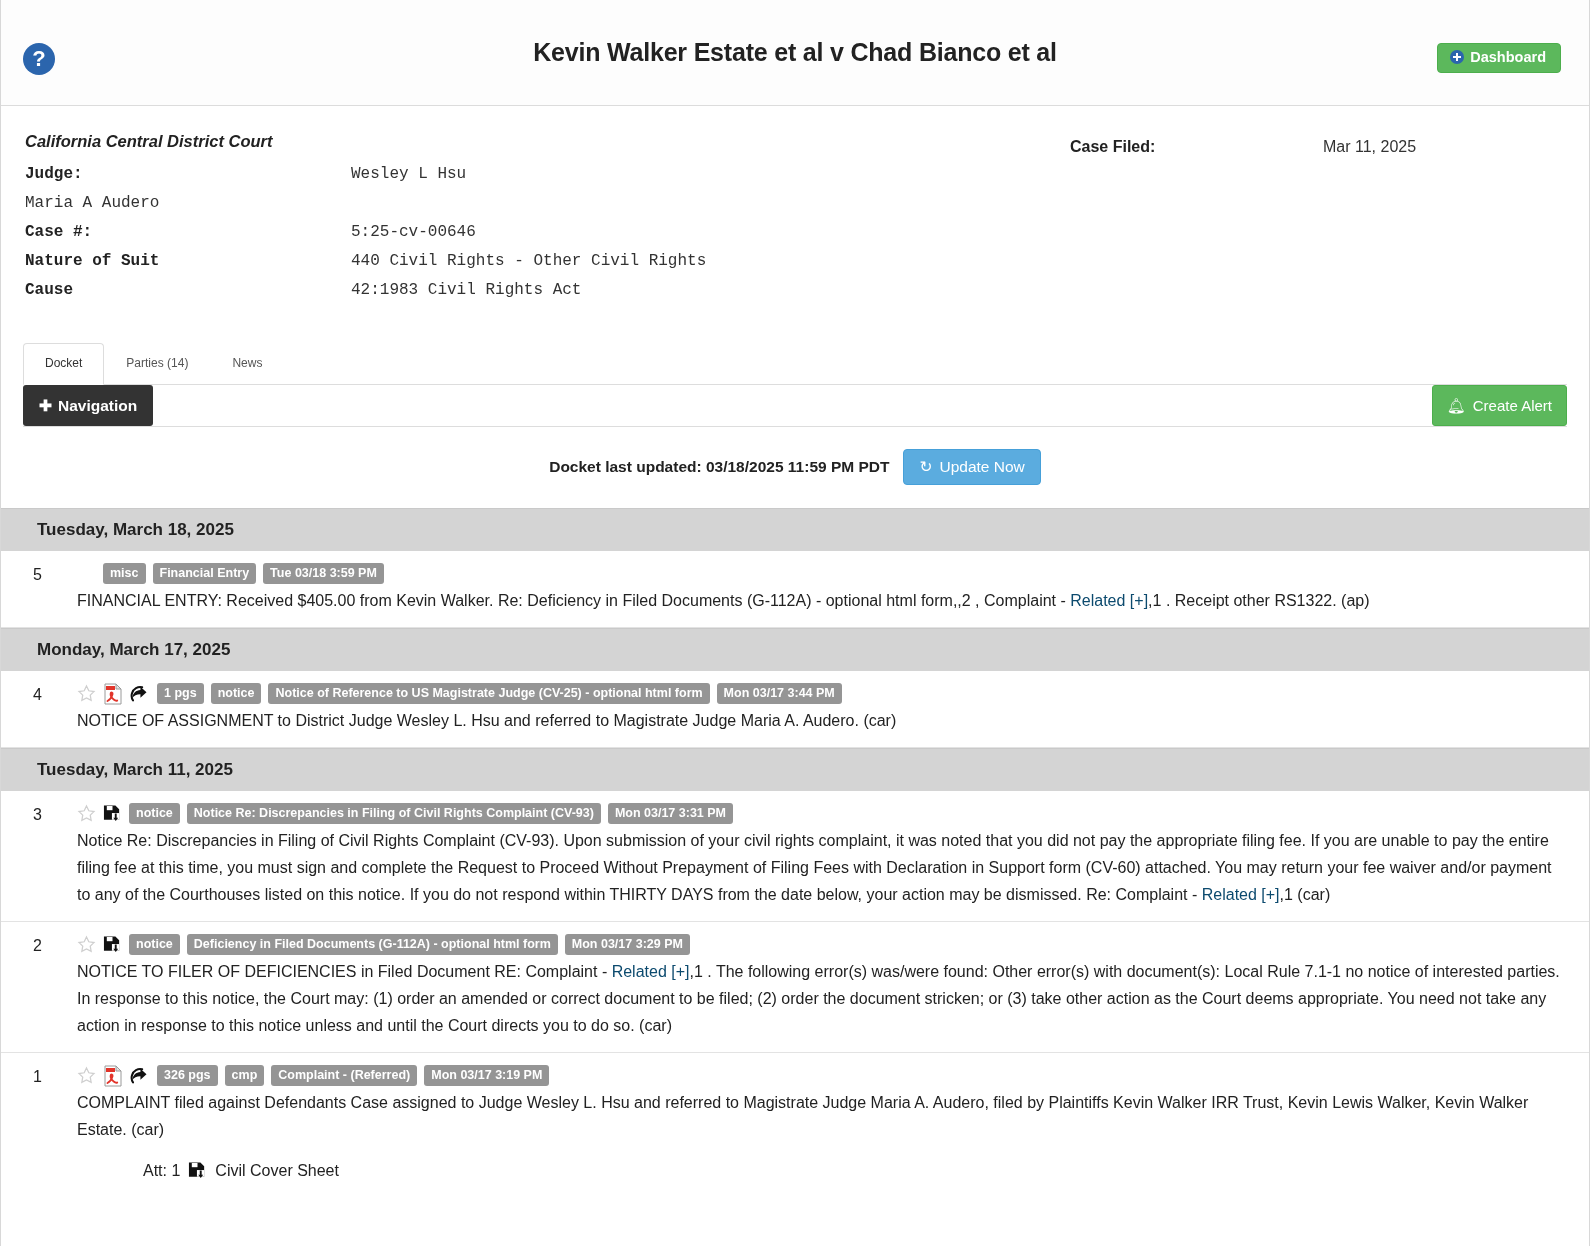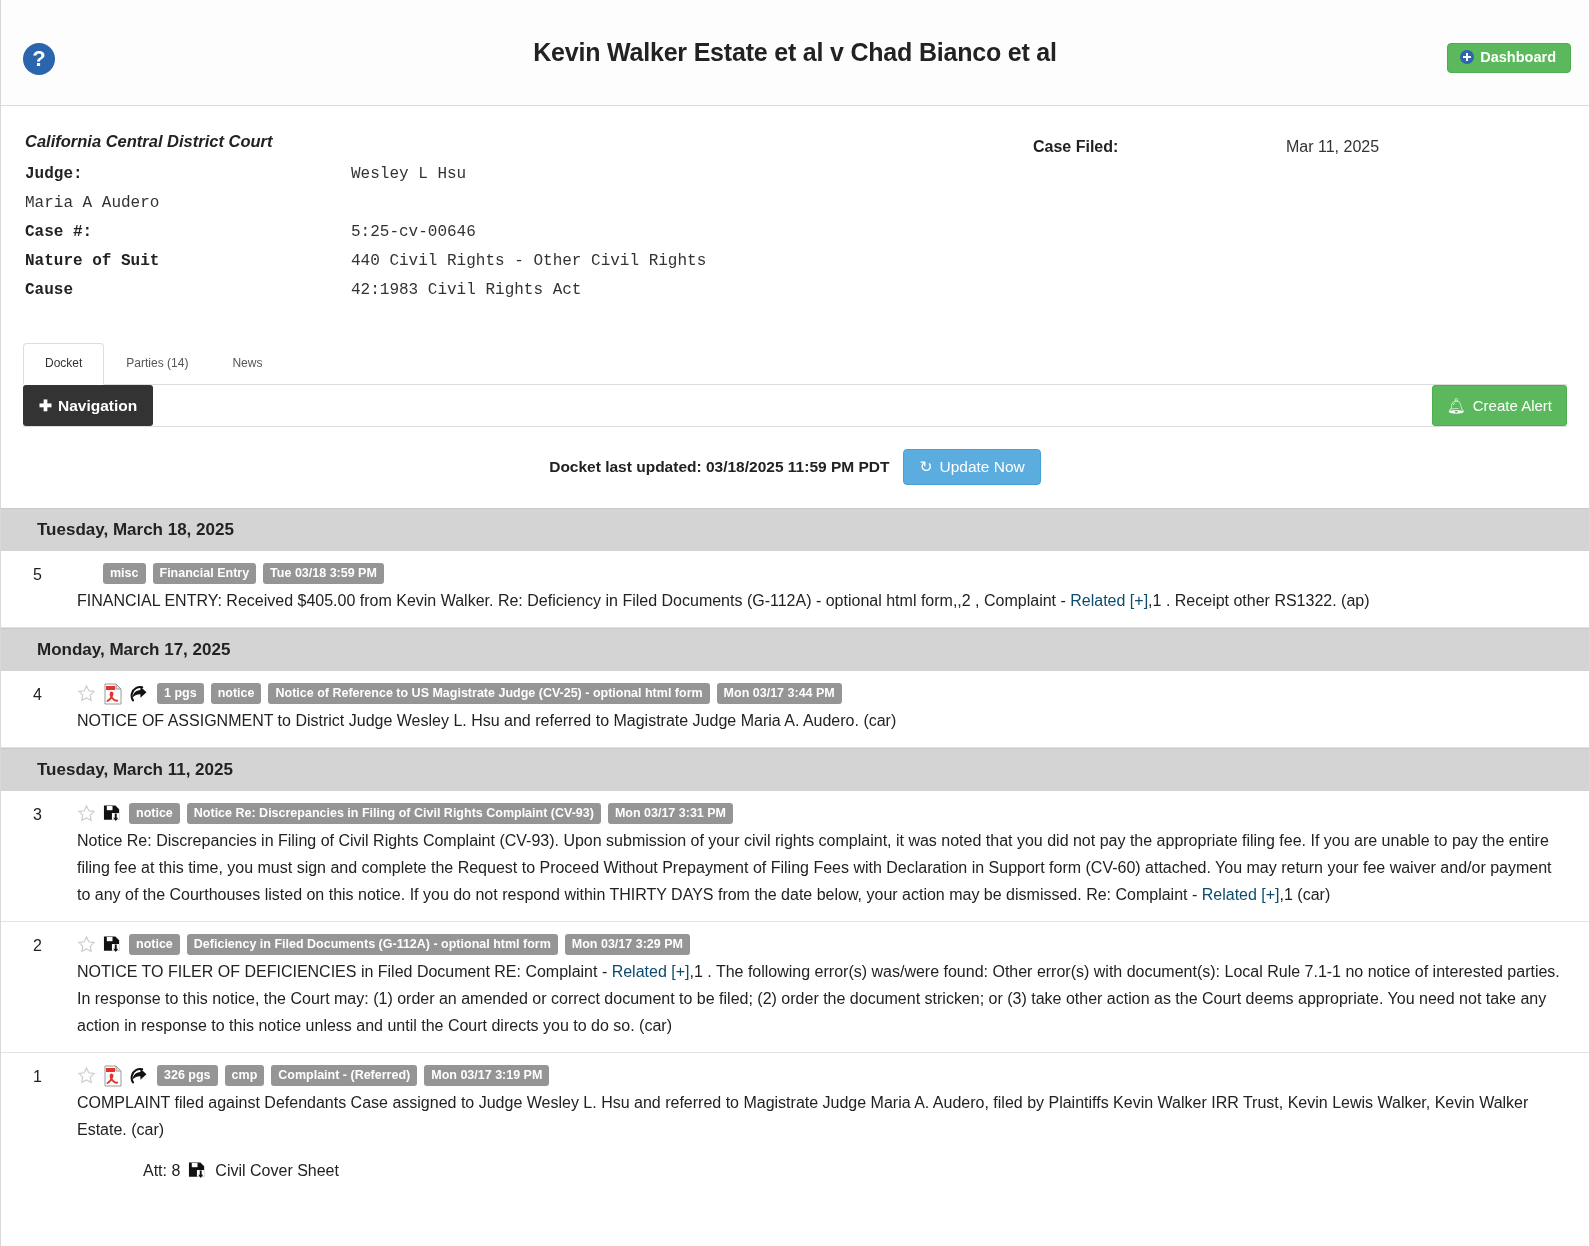--- a/index.html
+++ b/index.html
@@ -48,21 +48,21 @@
     width: 100%;
     text-align: center;
     font-size: 25px;
     font-weight: bold;
     color: #222;
     letter-spacing: -0.2px;
     padding: 0 260px;
   }
   .dashboard-btn {
     position: absolute;
-    right: 18px; top: 43px;
+    right: 28px; top: 43px;
     background: #5cb85c;
     color: #fff;
     border: 1px solid #4cae4c;
     border-radius: 4px;
     padding: 6px 14px 7px 12px;
     font-size: 14.5px;
     font-weight: bold;
     display: flex;
     align-items: center;
     gap: 6px;
@@ -104,21 +104,21 @@
   }
   .meta-label {
     width: 326px;
     font-weight: bold;
     color: #222;
   }
   .meta-value { color: #333; }
 
   .filed-block {
     position: absolute;
-    top: 26px; left: 1032px;
+    top: 26px; left: 1069px;
     display: flex;
     font-size: 16px;
     line-height: 29px;
   }
   .filed-label { font-weight: bold; color: #222; width: 253px; }
   .filed-value { color: #333; }
 
   
   .tabs {
     margin: 33px 22px 0 22px;
@@ -471,21 +471,21 @@
                 <path d="M12 3.5C6.6 4 2.6 8.4 2.6 13.9c0 3.3 1.5 6.2 3.8 8" fill="none" stroke="#111" stroke-width="2.4" stroke-linecap="round" transform="rotate(18 12 12)"></path>
               </svg>
             </span>
             <span class="badge">326 pgs</span>
             <span class="badge">cmp</span>
             <span class="badge">Complaint - (Referred)</span>
             <span class="badge">Mon 03/17 3:19 PM</span>
           </div>
           <div class="entry-text"><span>COMPLAINT filed against Defendants Case assigned to Judge Wesley L. Hsu and referred to Magistrate Judge Maria A. Audero, filed by Plaintiffs Kevin Walker IRR Trust, Kevin Lewis Walker, Kevin Walker Estate. (car)</span></div>
           <div class="att-row">
-            <span>Att: 8</span>
+            <span>Att: 1</span>
             <span class="icon-slot">
               <svg class="icon-save" viewBox="0 0 20 20">
                 <path d="M1 1h12l4 4v11H1z" fill="#111"></path>
                 <rect x="4" y="1.6" width="6" height="4.4" fill="#fff"></rect>
                 <rect x="9.4" y="9" width="7.6" height="7" fill="#fff"></rect>
                 <path d="M12.4 9.6v4.3h-1.6l2.6 3.4 2.6-3.4h-1.6V9.6z" fill="#111"></path>
               </svg>
             </span>
             <span>Civil Cover Sheet</span>
           </div>

